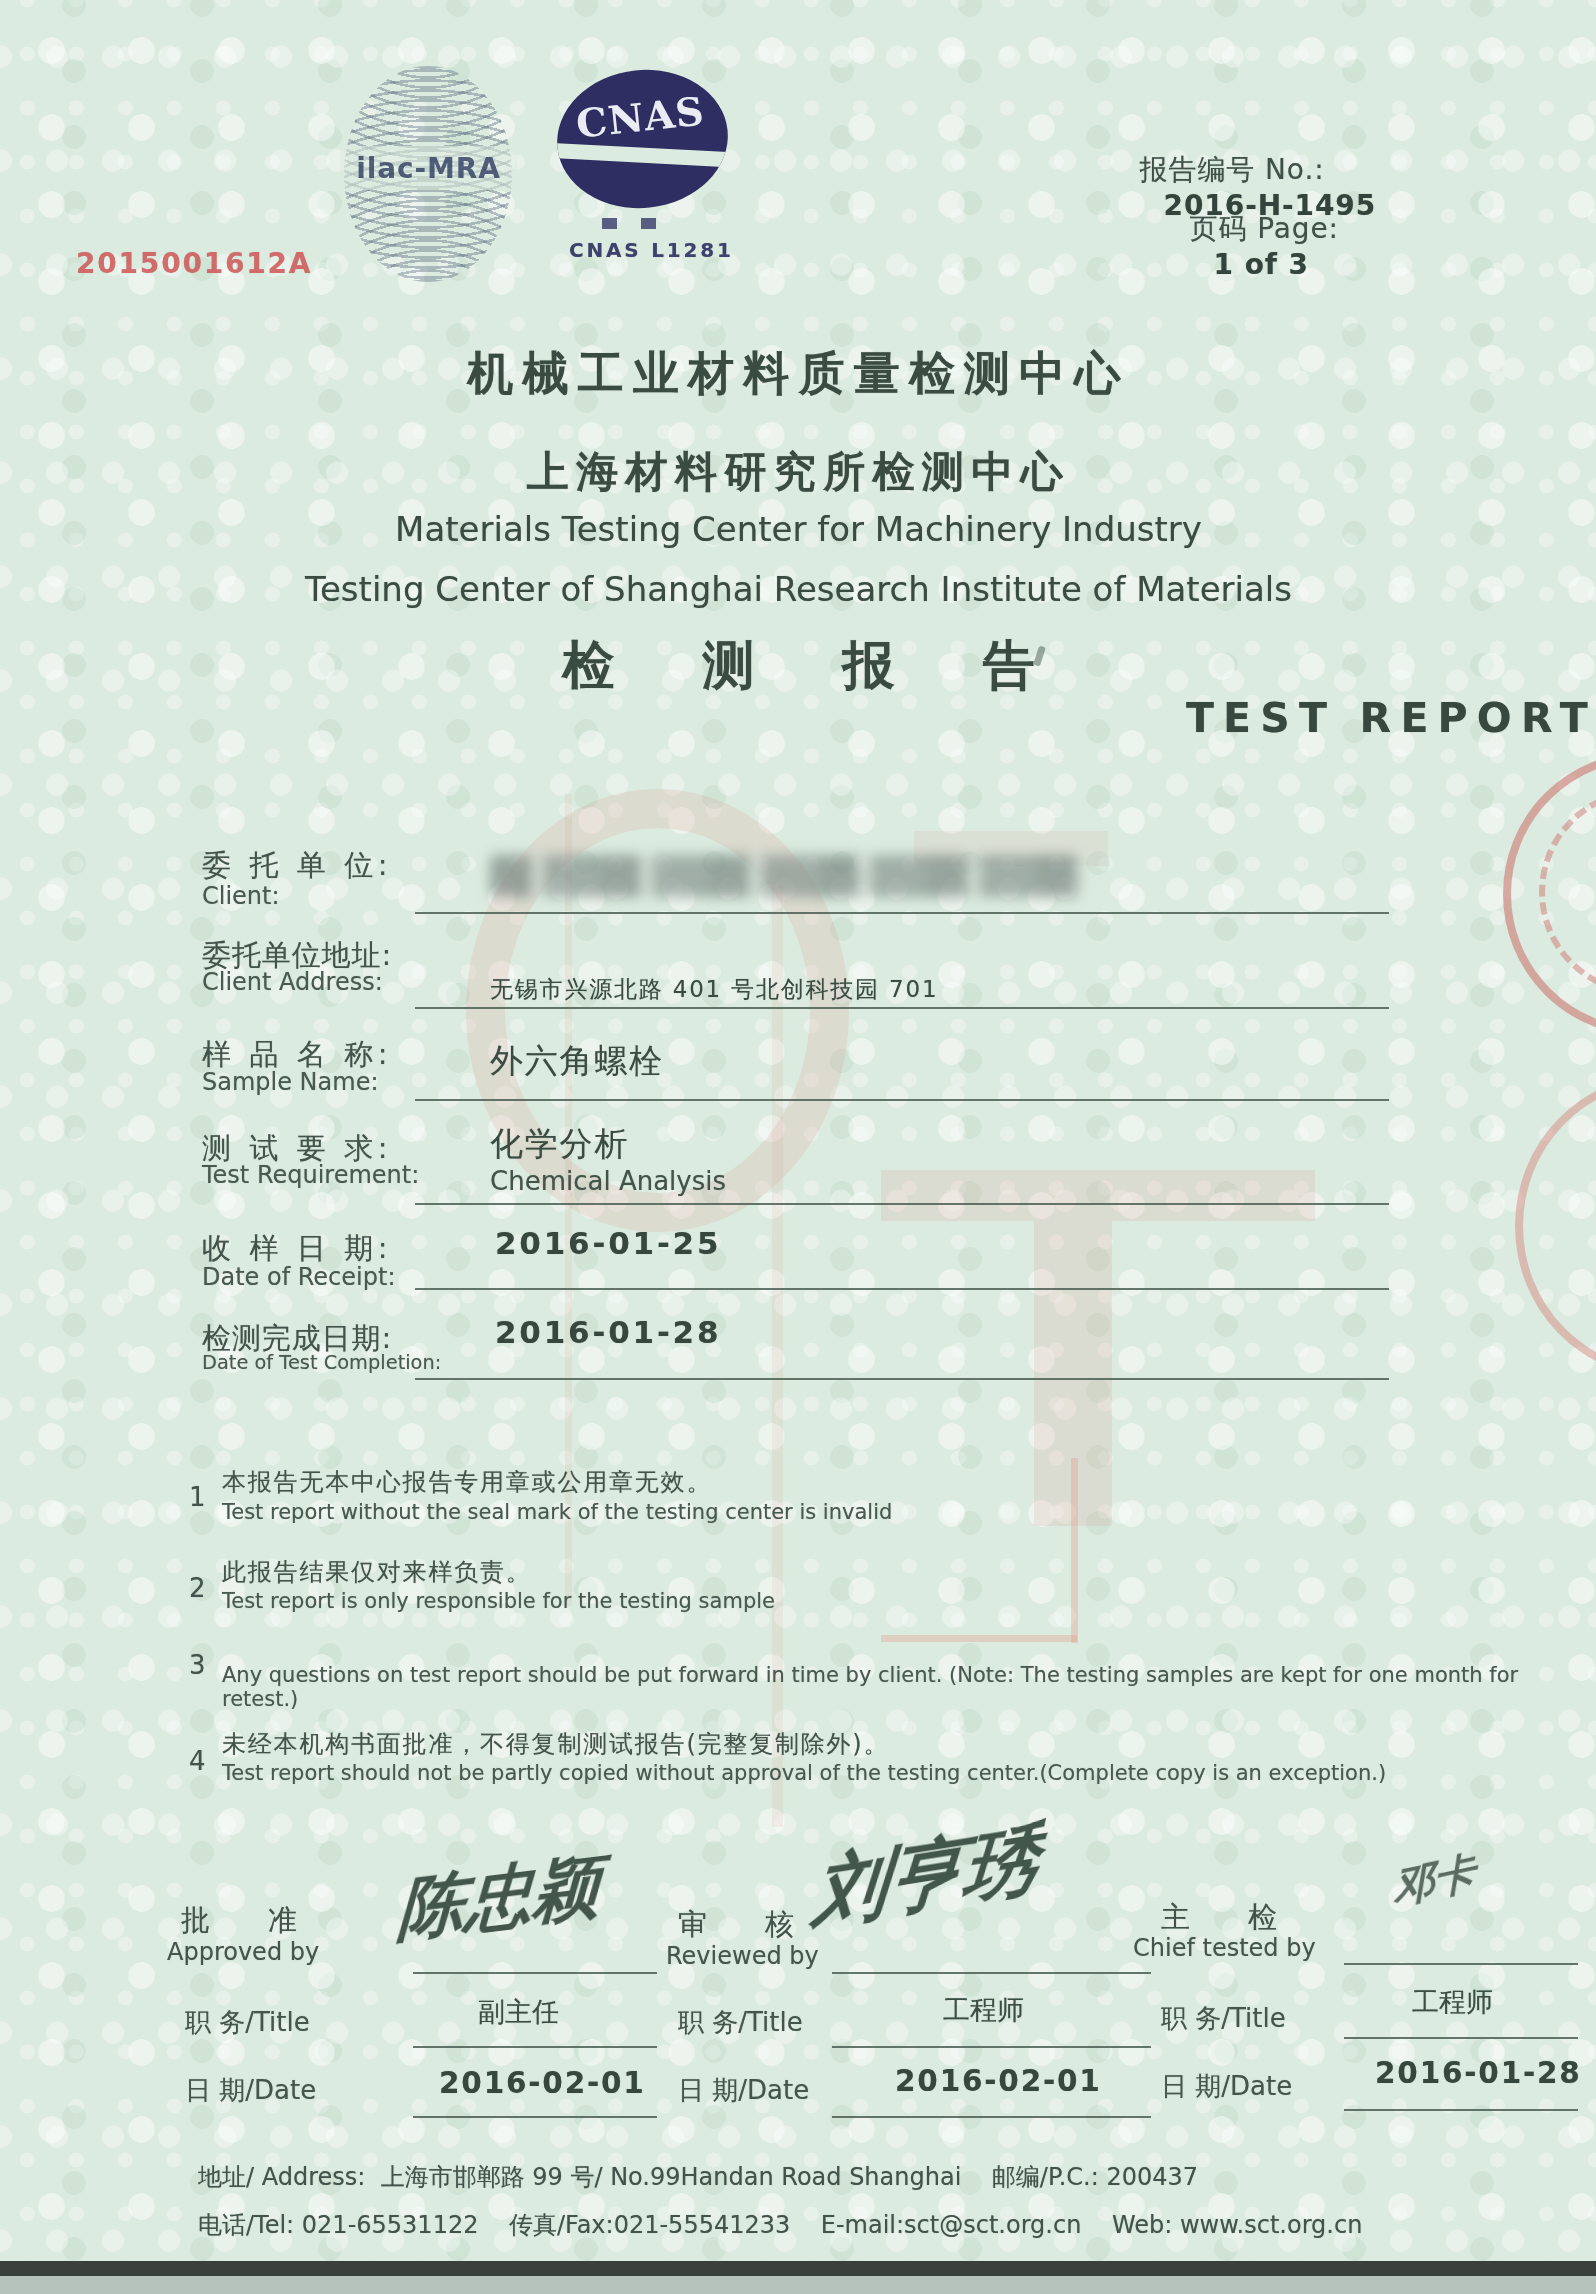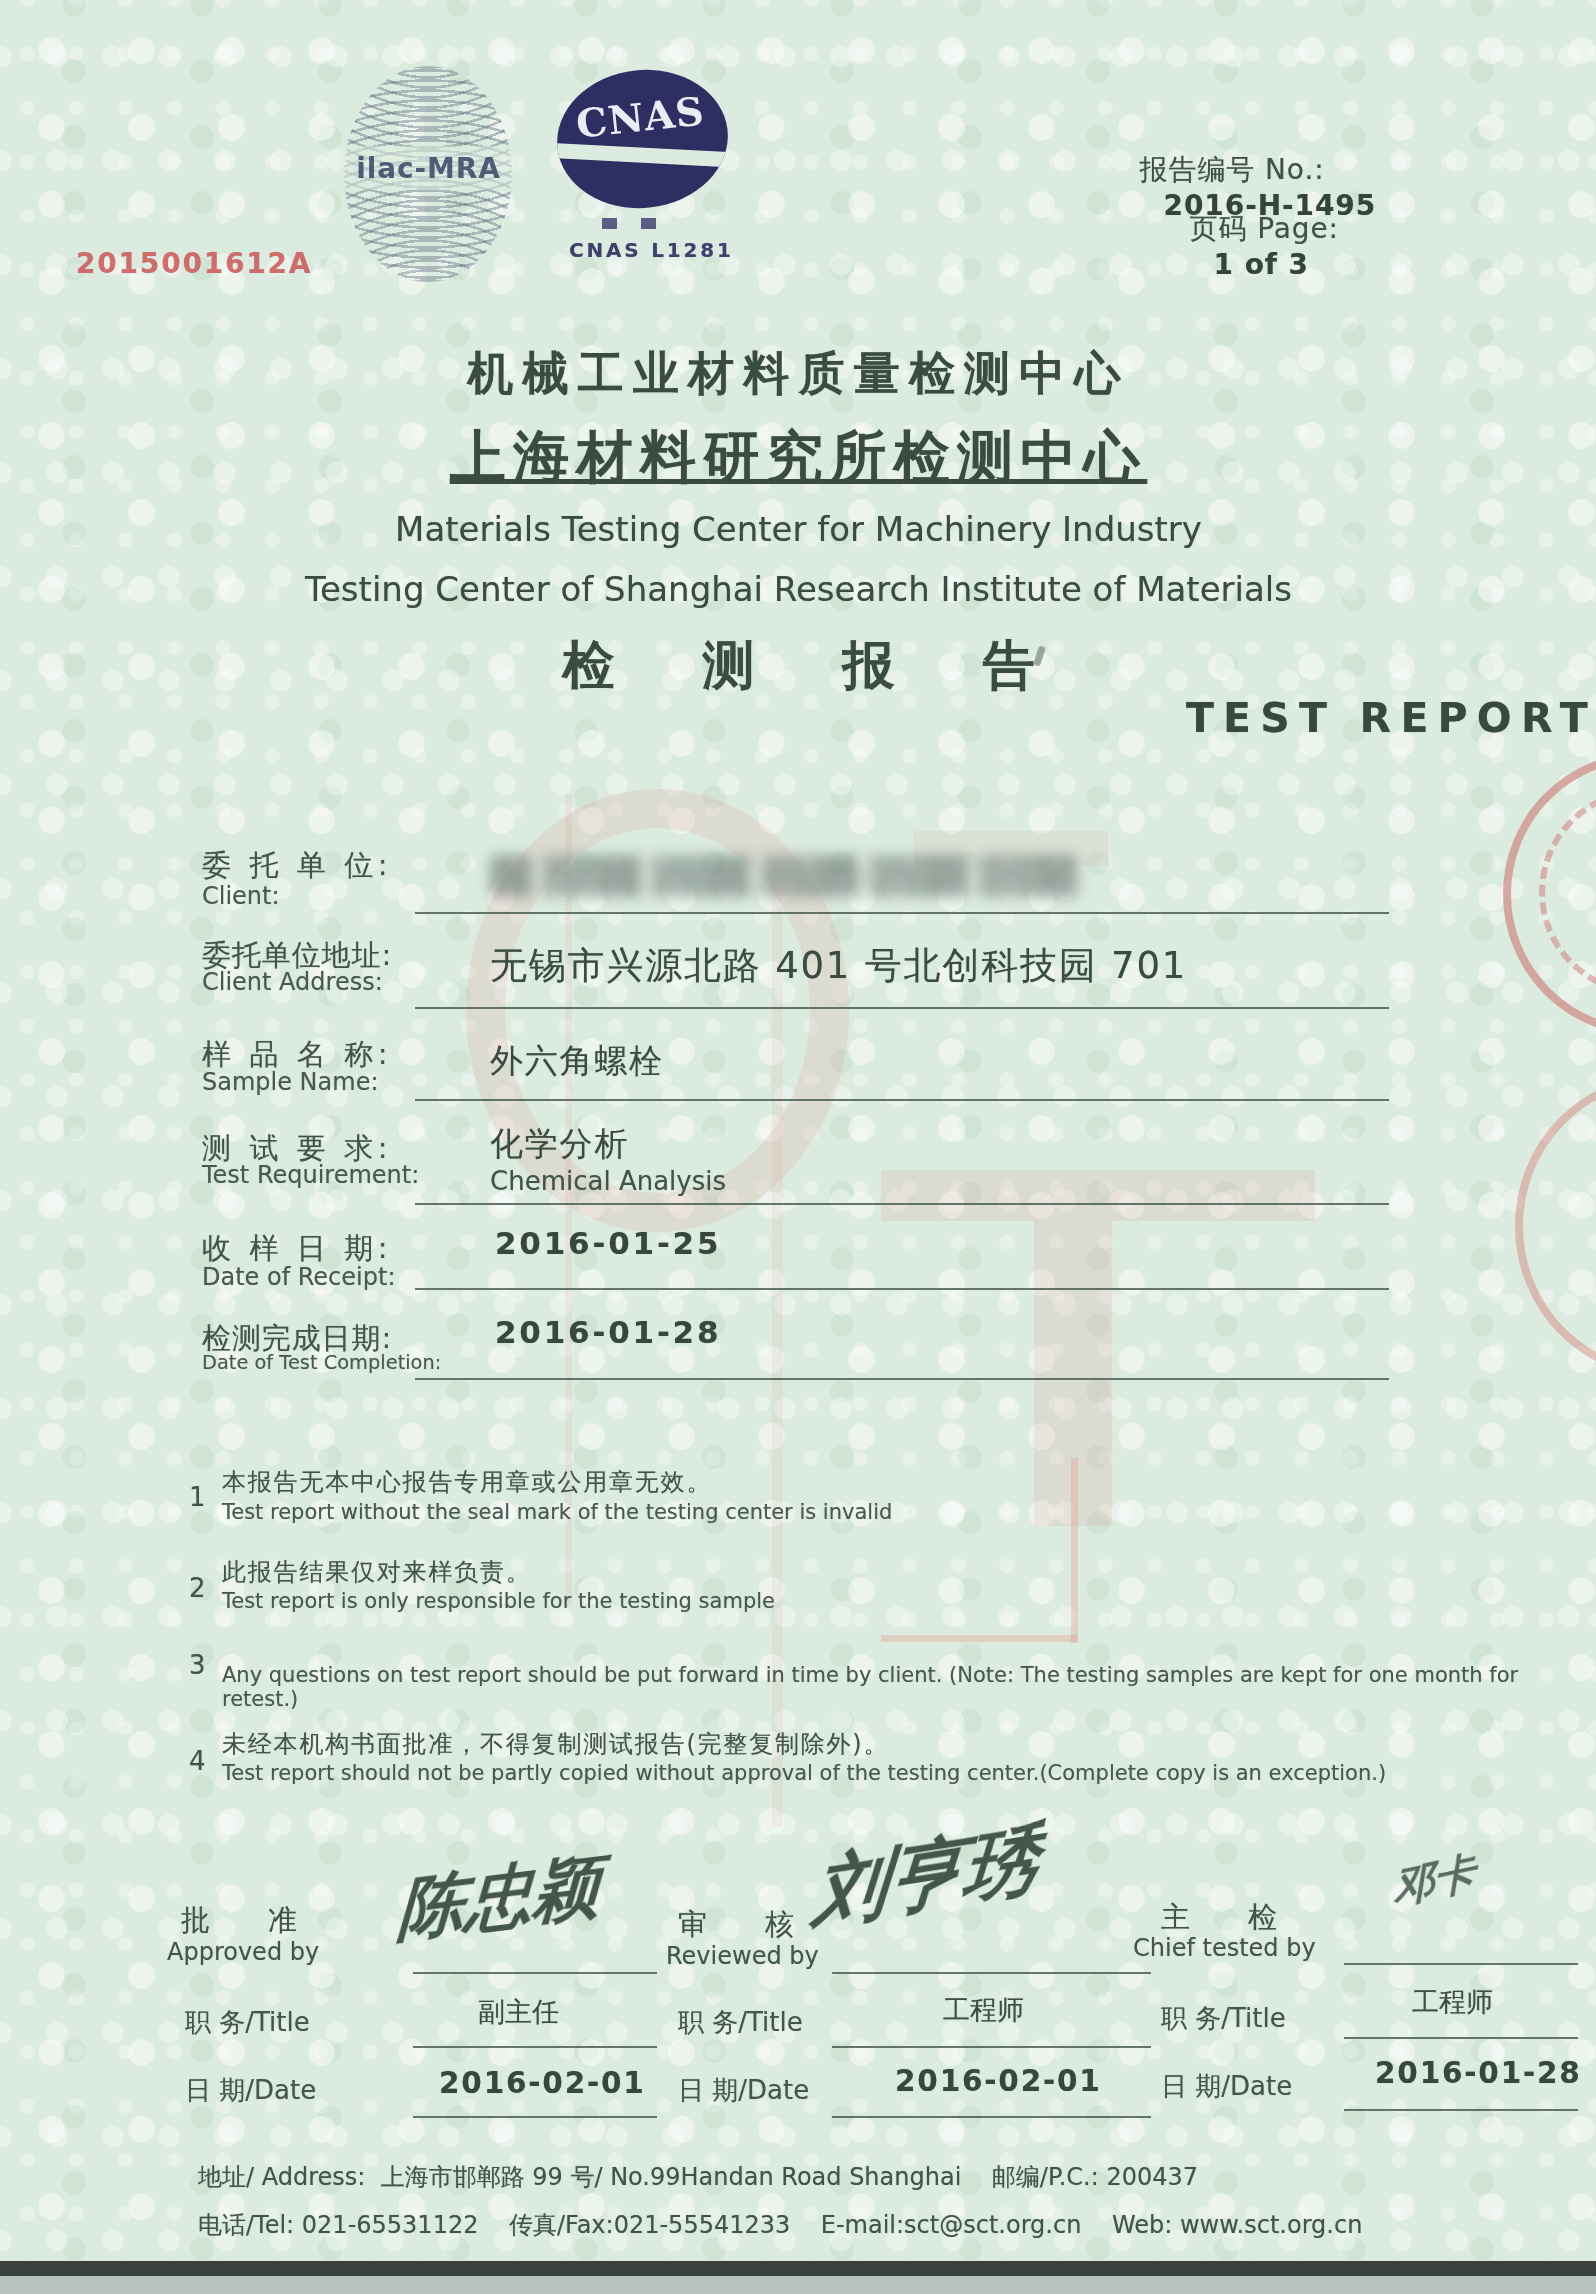--- a/index.html
+++ b/index.html
@@ -38,21 +38,21 @@
   .cnas-sub{left:569px;top:238px;font-size:20px;font-weight:bold;color:#2e2e63;letter-spacing:2.8px;opacity:.9;}
   
   .repline{white-space:pre-wrap;font-size:28px;color:#3f5148;}
   .rep1{left:1104px;top:118px;}
   .rep2{left:1154px;top:177px;}
   .repline .lab{letter-spacing:0.9px;margin-top:42px;}
   .repline .rv{font-weight:bold;color:#32443b;margin-left:24px;letter-spacing:0.9px;}
   
   .tc{left:0;width:1597px;text-align:center;color:#3a4c42;}
   .tcn1{top:343px;font-size:46px;font-weight:bold;letter-spacing:9.2px;}
-  .tcn2{top:420px;font-size:56px;font-weight:bold;letter-spacing:7.4px;text-decoration:underline;}
+  .tcn2{top:444px;font-size:42px;font-weight:bold;letter-spacing:7.4px;}
   .ten1{top:509px;font-size:34px;}
   .ten2{top:569px;font-size:34px;}
   .trep{top:631px;font-size:52px;font-weight:bold;letter-spacing:35px;text-indent:35px;}
   .title-tick{left:1036px;top:646px;width:6.5px;height:20px;background:rgba(90,106,96,.55);transform:rotate(18deg);border-radius:2.8px;}
   .trepen{top:694px;font-size:41px;font-weight:bold;letter-spacing:9.2px;color:#37493f;text-align:right;}
   
   .lab-cn{left:202px;font-size:29px;letter-spacing:4.6px;color:#41534a;}
   .lab-en{left:202px;font-size:24px;color:#48594f;}
   .fval{left:490px;font-size:33px;color:#3a4c42;letter-spacing:1.8px;}
   .fval-en{left:490px;font-size:26px;color:#42544a;}
@@ -149,21 +149,21 @@
   <div class="abs title-tick"></div>
   <div class="abs tc trepen t">TEST REPORT</div>
 
   <div class="abs lab-cn t" style="top:846px">委 托 单 位:</div>
   <div class="abs lab-en t" style="top:882px">Client:</div>
   <div class="abs redact"></div>
   <div class="abs ul flin" style="top:912px"></div>
 
   <div class="abs lab-cn t" style="top:936px;letter-spacing:0.9px">委托单位地址:</div>
   <div class="abs lab-en t" style="top:968px">Client Address:</div>
-  <div class="abs fval t" style="top:941px;font-size:37px">无锡市兴源北路 401 号北创科技园 701</div>
+  <div class="abs fval t" style="top:974px;font-size:23px">无锡市兴源北路 401 号北创科技园 701</div>
   <div class="abs ul flin" style="top:1007px"></div>
 
   <div class="abs lab-cn t" style="top:1035px">样 品 名 称:</div>
   <div class="abs lab-en t" style="top:1068px">Sample Name:</div>
   <div class="abs fval t" style="top:1039px">外六角螺栓</div>
   <div class="abs ul flin" style="top:1099px"></div>
 
   <div class="abs lab-cn t" style="top:1129px">测 试 要 求:</div>
   <div class="abs lab-en t" style="top:1161px">Test Requirement:</div>
   <div class="abs fval t" style="top:1122px">化学分析</div>

